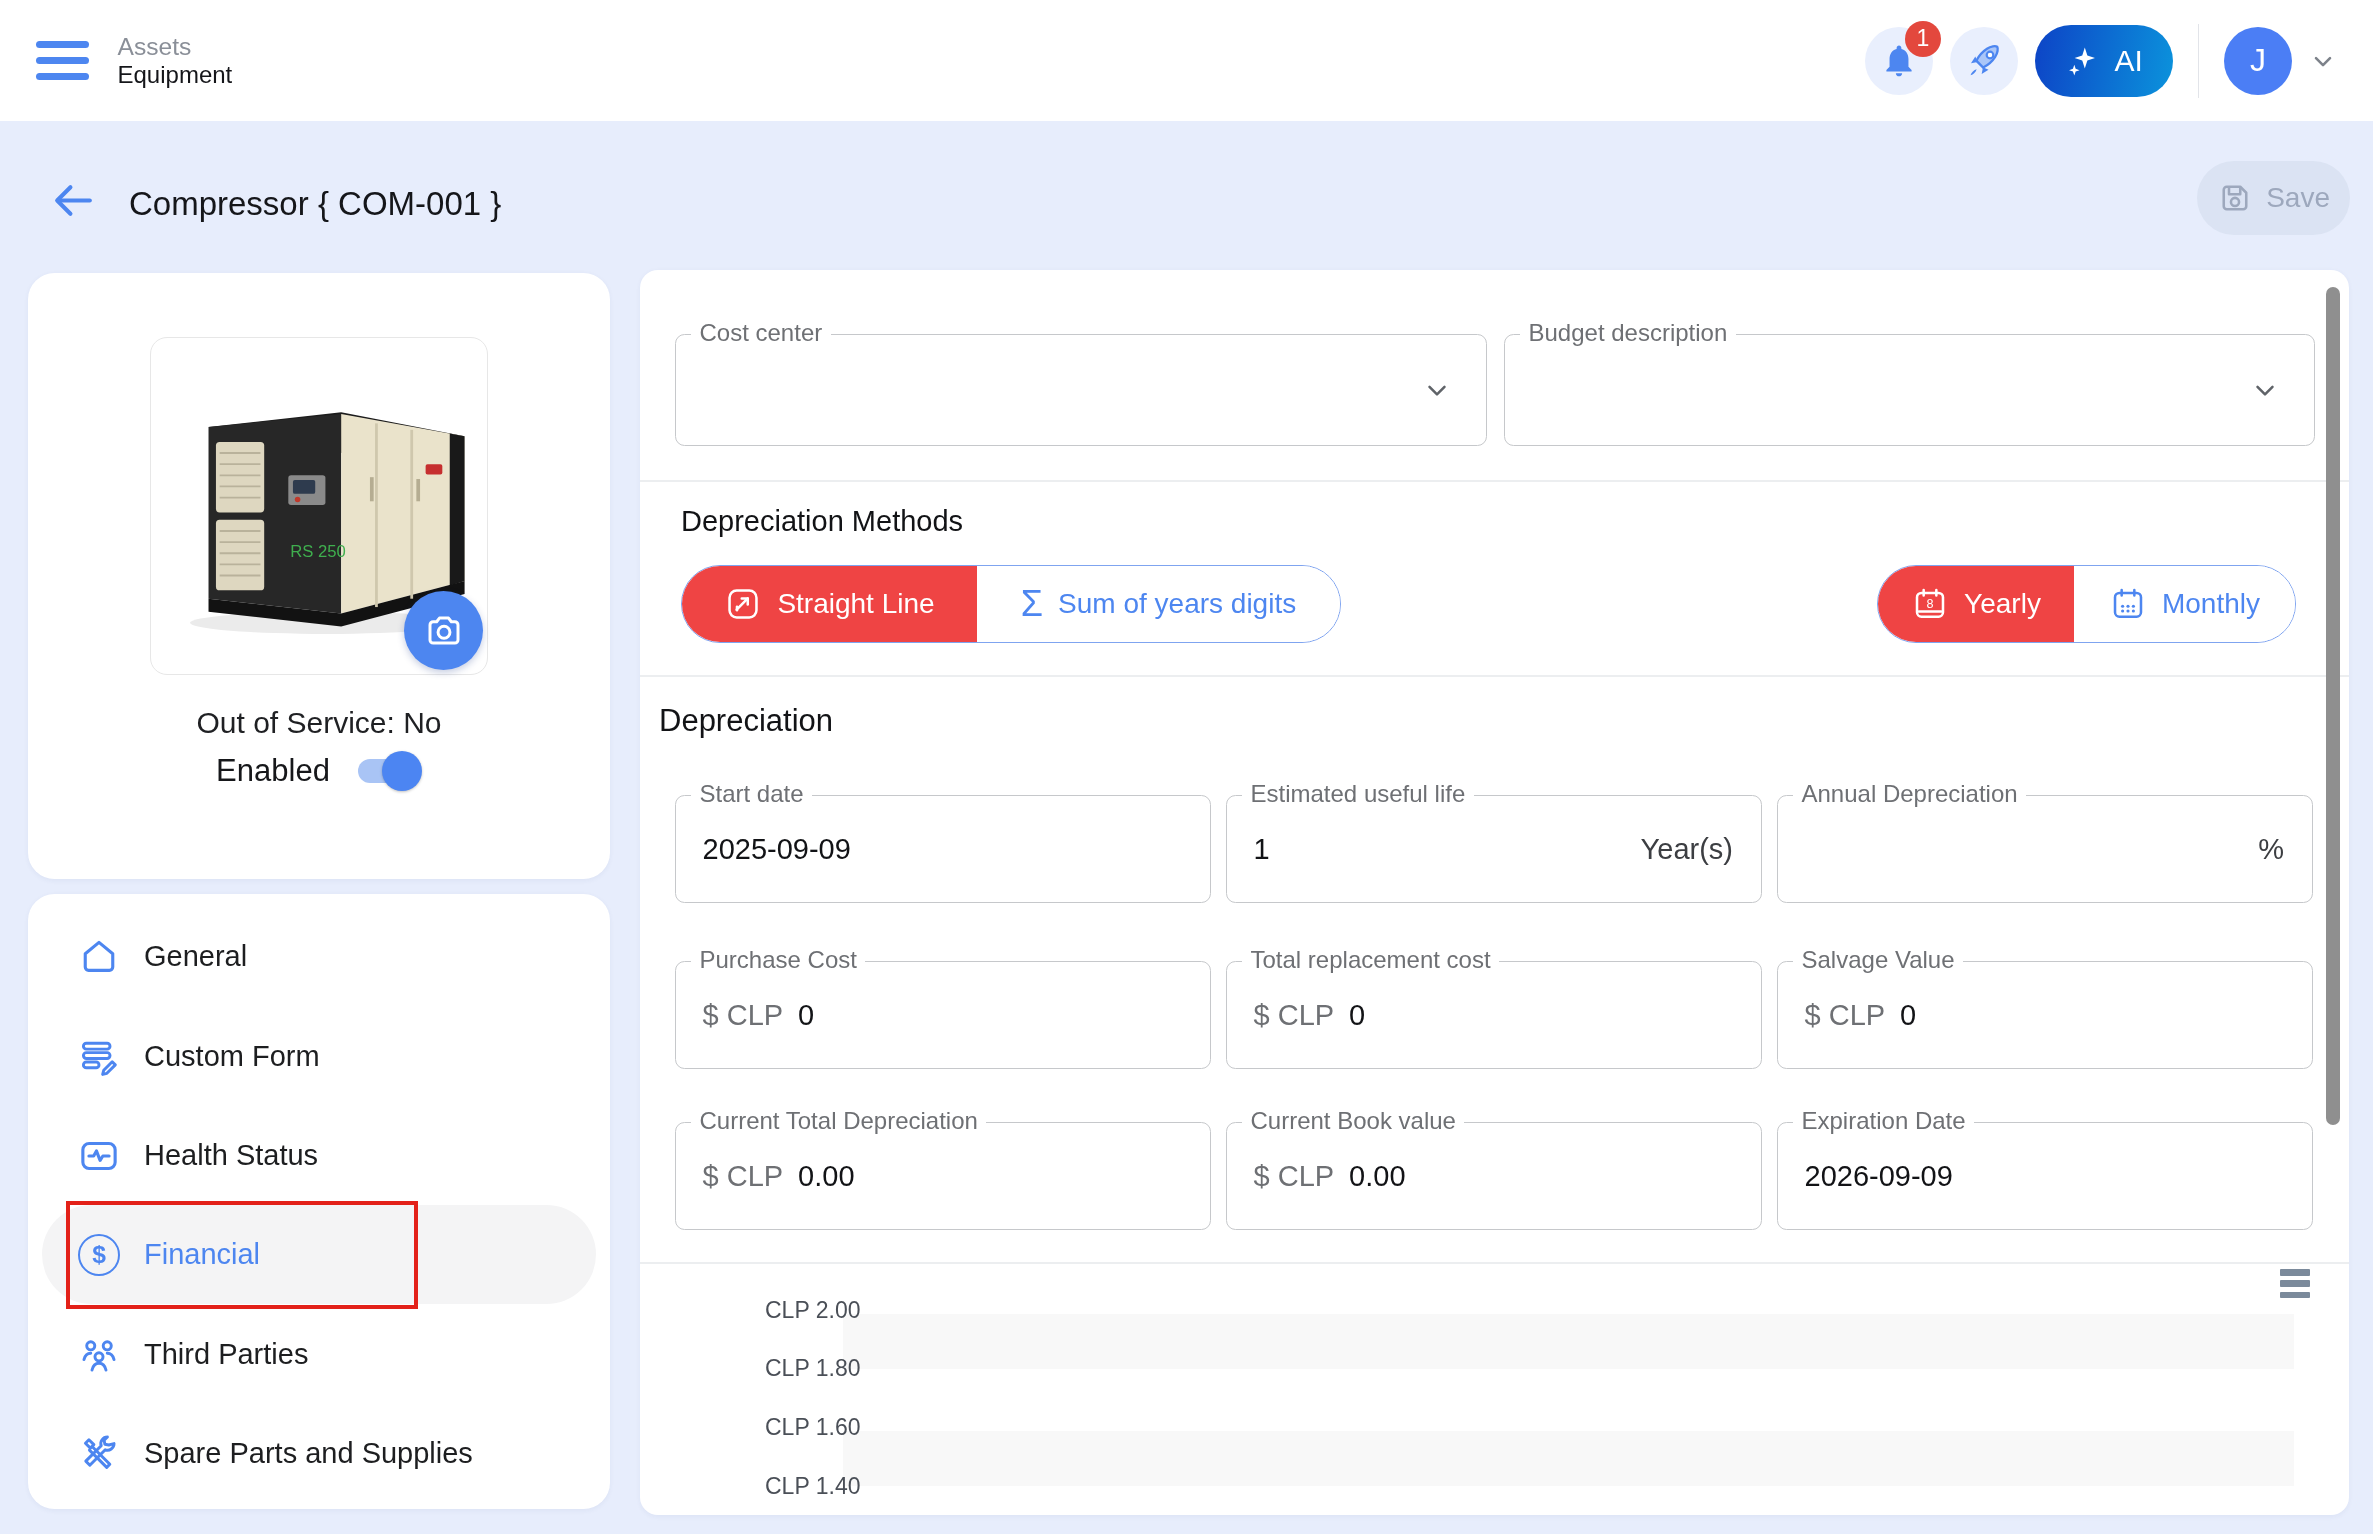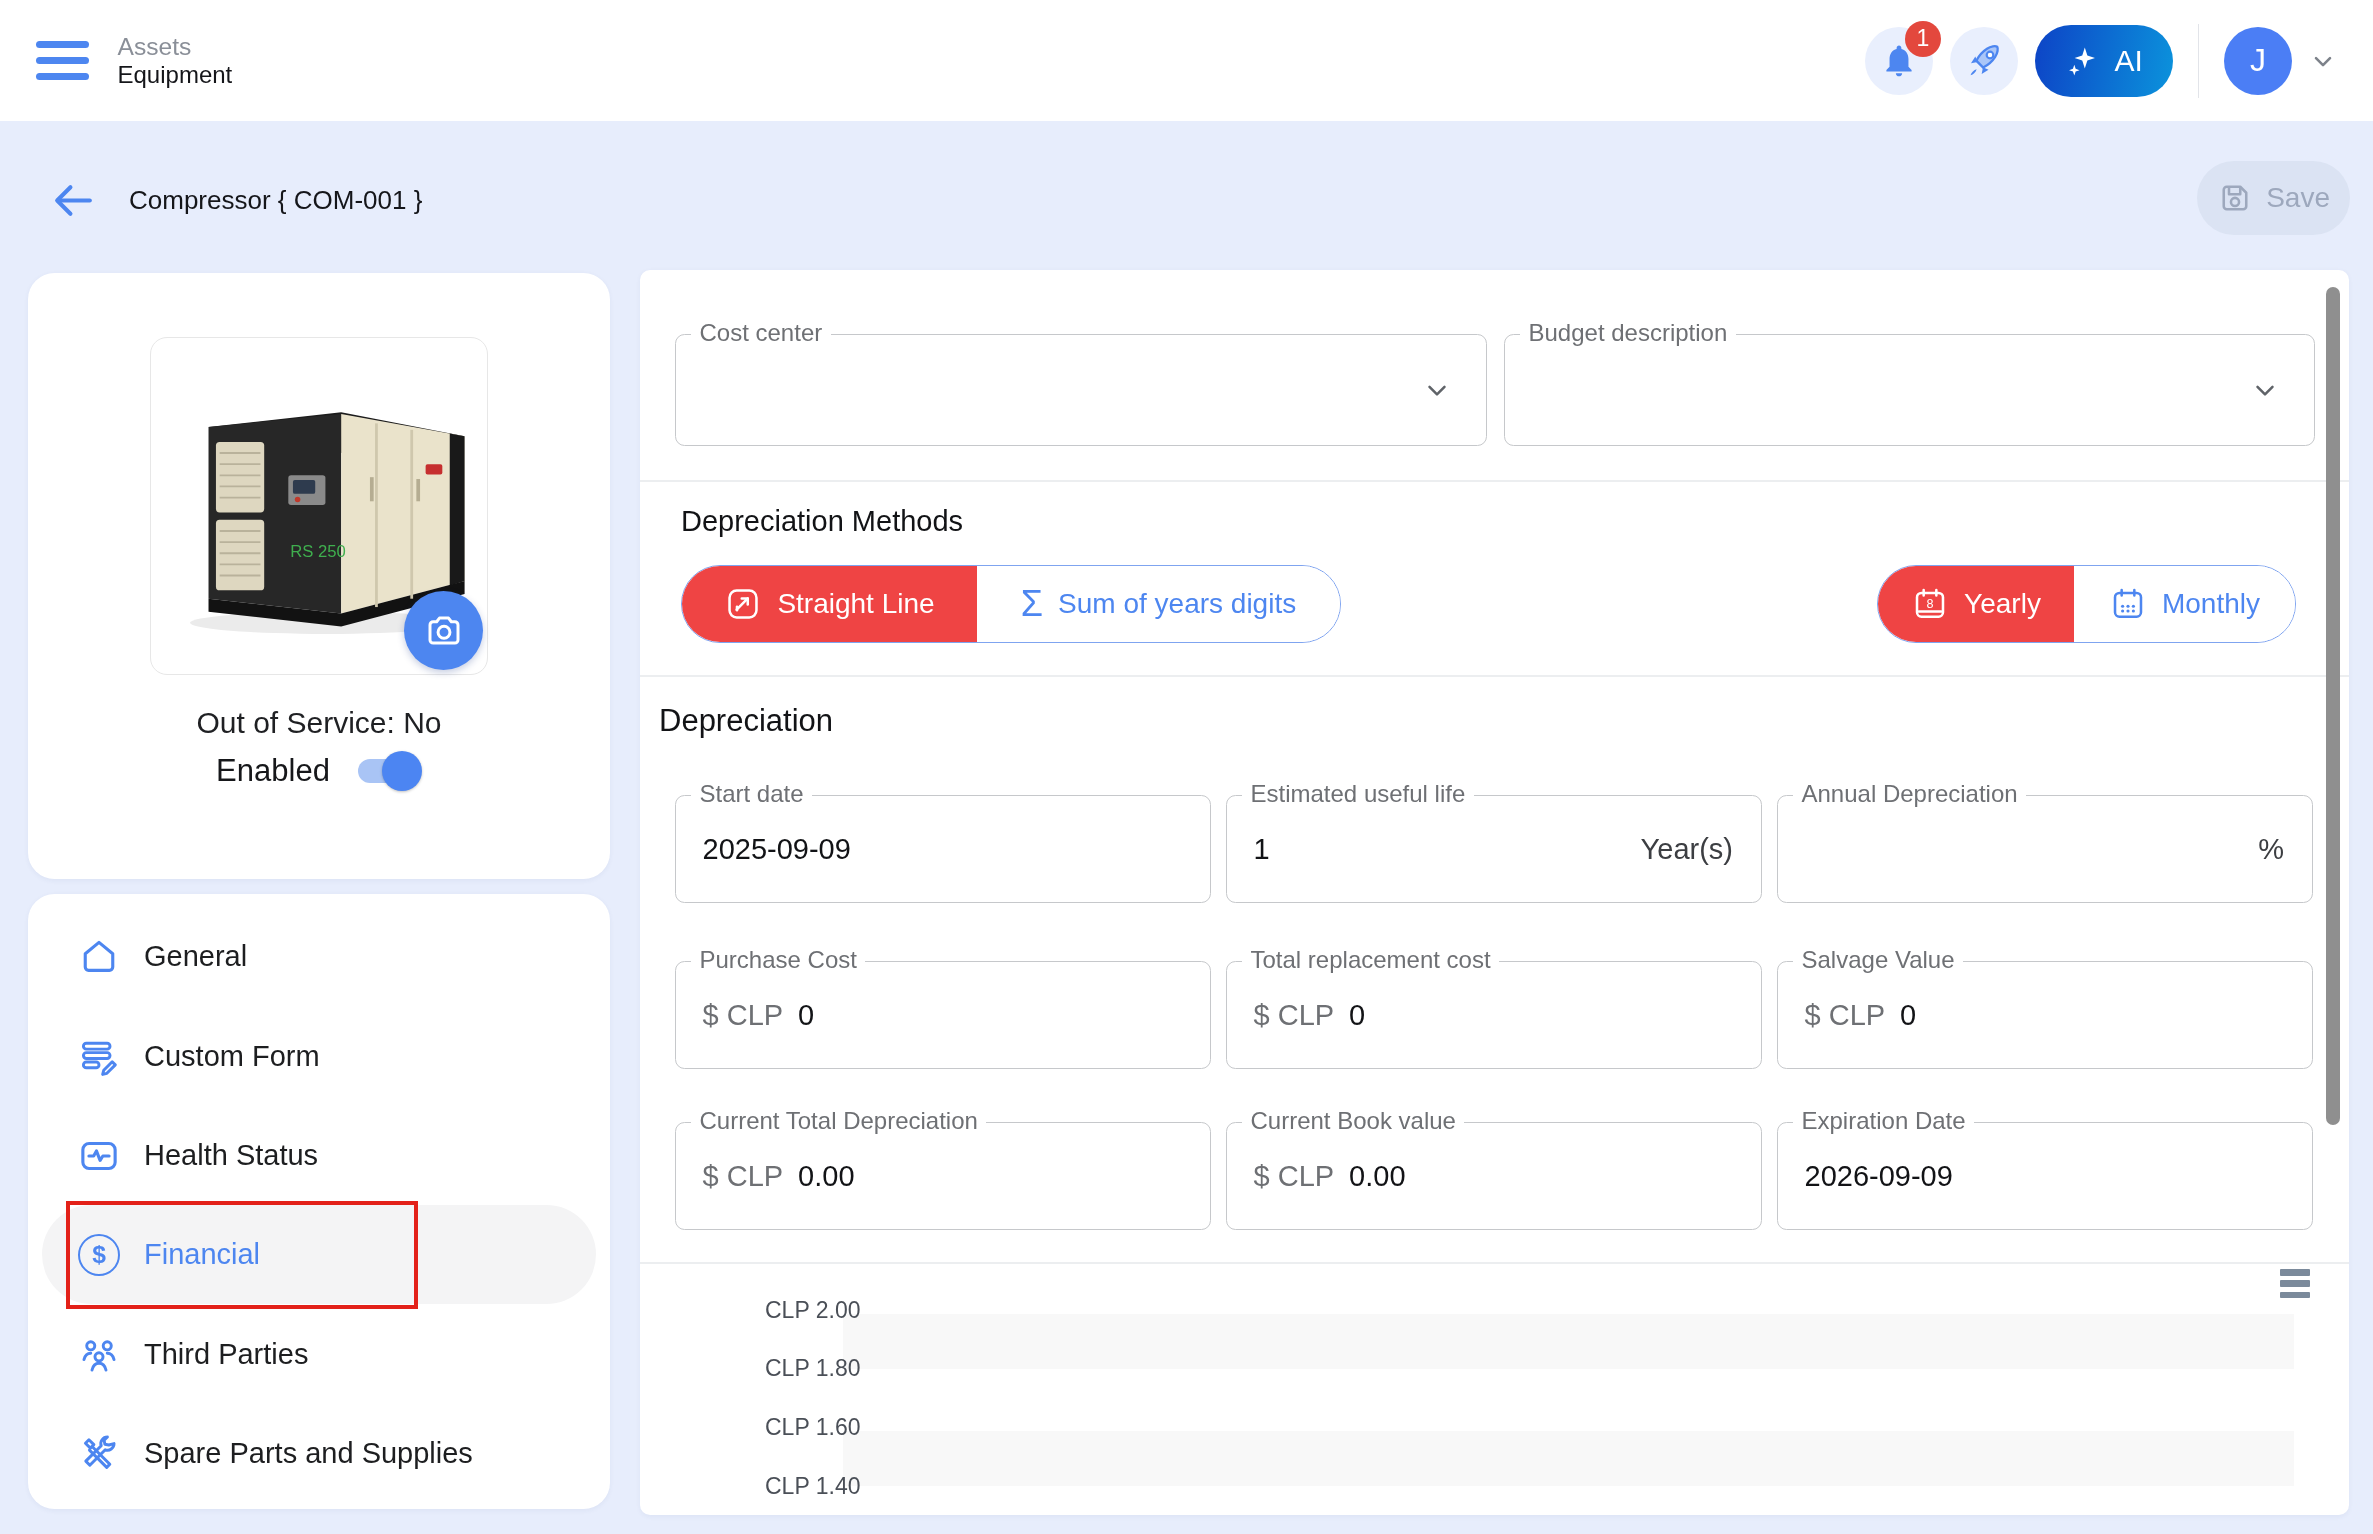--- a/index.html
+++ b/index.html
@@ -22,21 +22,21 @@
   .badge { position:absolute; top:-5.7px; right:-7.6px; min-width:36px; height:36px; border-radius:18px;
            background:#e3483d; color:#fff; font-size:23px; display:flex; align-items:center; justify-content:center; }
   .aibtn { height:72px; padding:0 30px; border-radius:36px; display:flex; align-items:center; gap:13.2px;
            background:linear-gradient(100deg,#0d43c6 0%,#0b93dc 100%); color:#fff; font-size:30px; font-weight:500; }
   .vdiv { width:1.9px; height:74px; background:#e2e4e9; margin:0 7.6px; }
   .avatar { width:68px; height:68px; border-radius:50%; background:#4b7ef5; color:#fff;
             font-size:32px; font-weight:500; display:flex; align-items:center; justify-content:center; }
 
   
   .backbtn { position:absolute; left:49px; top:176px; width:49px; height:49px; }
-  .assettitle { position:absolute; left:129px; top:185px; font-size:26px; font-weight:500; color:#15161a; }
+  .assettitle { position:absolute; left:129px; top:185px; font-size:33px; font-weight:500; color:#15161a; }
   .savebtn { position:absolute; left:2197px; top:161px; width:153px; height:74px; border-radius:37px;
              background:#dbe3f3; color:#9da8bd; font-size:28px; display:flex; align-items:center; justify-content:center; gap:13.2px; }
 
   
   .card { position:absolute; background:#fff; border-radius:26.5px; box-shadow:0 1.9px 5.7px rgba(40,60,120,.05); }
   #card-photo { left:28px; top:273px; width:582px; height:606px; }
   .photoframe { position:absolute; left:122px; top:64px; width:338px; height:338px; border:1.9px solid #e7e7e7; border-radius:17px; background:#fff; overflow:visible; }
   .fab { position:absolute; left:253px; top:253px; width:79px; height:79px; border-radius:50%; background:#4d86f0;
          display:flex; align-items:center; justify-content:center; box-shadow:0 2.8px 7.6px rgba(30,60,140,.25); }
   .oos { position:absolute; left:0; top:433px; width:100%; text-align:center; font-size:30px; color:#1f2023; }
@@ -50,21 +50,21 @@
   .mrow { position:absolute; left:0; width:100%; height:99px; display:flex; align-items:center; padding-left:49px; gap:23px; }
   .mrow .mlabel { font-size:29px; color:#1d1e20; }
   .mrow.active .mlabel { color:#4d86f0; }
   .mpill { position:absolute; left:14px; top:311px; width:554px; height:99px; border-radius:50px; background:#f4f4f5; }
   .redbox { position:absolute; left:38px; top:307px; width:352px; height:108px; border:4.7px solid #e32119; }
   .micon { width:44px; height:44px; flex:none; display:flex; align-items:center; justify-content:center; }
   .dollar-badge { width:42px; height:42px; border:2.8px solid #4d86f0; border-radius:50%;
                   display:flex; align-items:center; justify-content:center; font-size:24.6px; font-weight:700; color:#4d86f0; }
 
   
-  .panel { position:absolute; left:640px; top:270px; width:1709px; height:1245px; background:#fff; border-radius:10px;
+  .panel { position:absolute; left:640px; top:270px; width:1709px; height:1245px; background:#fff; border-radius:18px;
            box-shadow:0 1.9px 5.7px rgba(40,60,120,.05); }
   .hdivider { position:absolute; left:0; width:100%; height:1.9px; background:#eceef0; }
 
   .field { position:absolute; border:1.9px solid #c6c8cb; border-radius:9.5px; background:#fff; }
   .flabel { position:absolute; top:-16px; left:15px; background:#fff; padding:0 8.5px; font-size:24px; color:#6e7074; white-space:nowrap; }
   .fvalue { position:absolute; left:26.5px; top:50%; transform:translateY(-50%); font-size:29px; color:#121316; display:flex; gap:15px; }
   .fvalue .pfx { color:#6e7074; }
   .sfx { position:absolute; right:28px; top:50%; transform:translateY(-50%); font-size:29px; color:#3c3e42; }
   .selchev { position:absolute; right:34px; top:50%; transform:translateY(-50%); }
 

